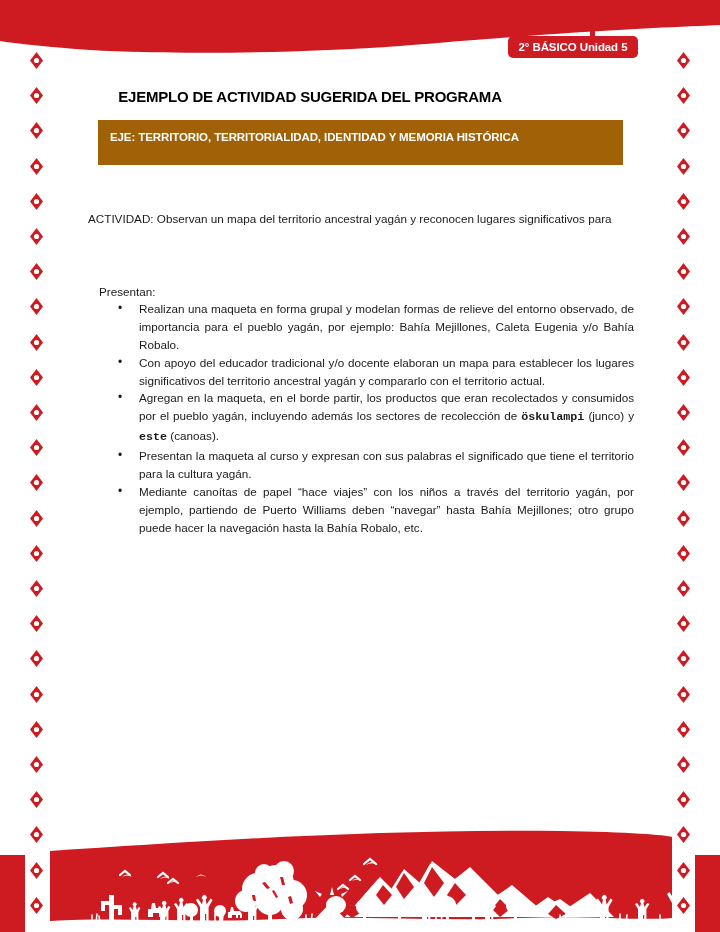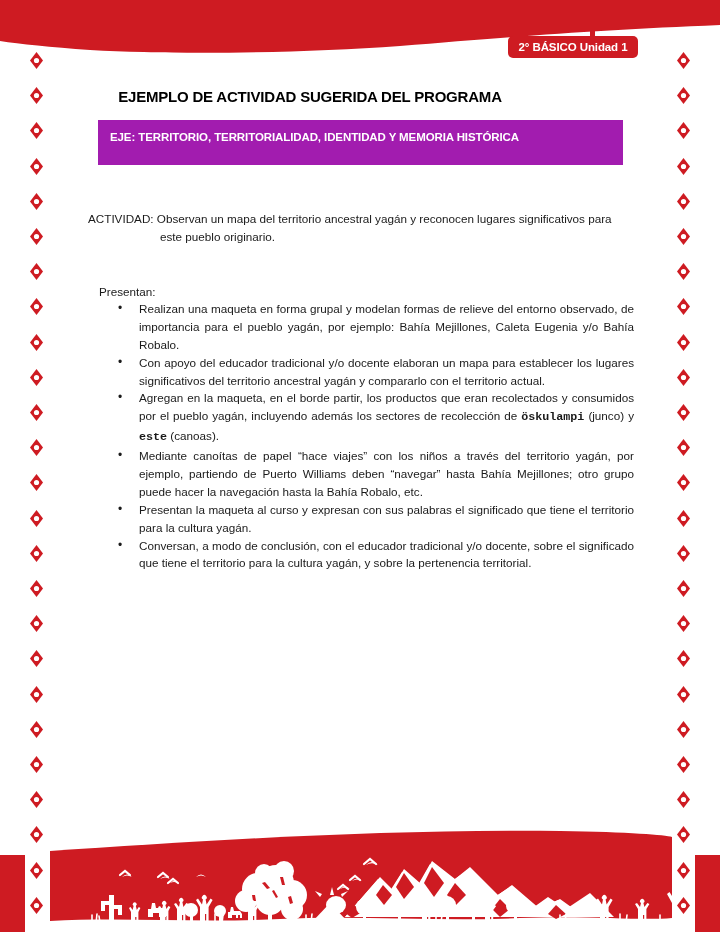--- a/index.html
+++ b/index.html
@@ -90,21 +90,21 @@
     font-weight: bold;
     color: #000000;
     letter-spacing: -0.2px;
   }
   .eje-bar {
     position: absolute;
     top: 120px;
     left: 98px;
     width: 525px;
     height: 45px;
-    background: #a21caf;
+    background: #a16207;
   }
   .eje-text {
     position: absolute;
     top: 11px;
     left: 12px;
     color: #ffffff;
     font-size: 11.5px;
     font-weight: bold;
     letter-spacing: -0.1px;
     white-space: nowrap;
@@ -176,21 +176,21 @@
 </head>
 <body>
 
 <div class="top-banner">
   <svg width="720" height="60" viewBox="0 0 720 60" xmlns="http://www.w3.org/2000/svg">
     <path d="M0,0 L720,0 L720,25 C600,30 520,36 400,46 C300,53 180,55 90,50 C50,47 20,44 0,41 Z" fill="#CE1B22"></path>
   </svg>
 </div>
 
 <div class="badge-stem"></div>
-<div class="unit-badge">2° BÁSICO Unidad 1</div>
+<div class="unit-badge">2° BÁSICO Unidad 5</div>
 
 <div class="rail left">
     <div class="diamond" style="top: 52px;">
       <svg width="13" height="17" viewBox="0 0 13 17" xmlns="http://www.w3.org/2000/svg">
         <path d="M6.5 0 L13 8.5 L6.5 17 L0 8.5 Z" fill="#CE1B22"></path>
         <circle cx="6.5" cy="8.5" r="2.6" fill="#ffffff"></circle>
       </svg>
     </div>
     <div class="diamond" style="top: 87.2px;">
       <svg width="13" height="17" viewBox="0 0 13 17" xmlns="http://www.w3.org/2000/svg">
@@ -495,32 +495,30 @@
   <div class="doc-title">EJEMPLO DE ACTIVIDAD SUGERIDA DEL PROGRAMA</div>
 
   <div class="eje-bar">
     <div class="eje-text">EJE: TERRITORIO, TERRITORIALIDAD, IDENTIDAD Y MEMORIA HISTÓRICA</div>
   </div>
 
   <div class="activity-block">
     <div class="activity-line1">
       <span class="activity-label">ACTIVIDAD:</span><span> Observan un mapa del territorio ancestral yagán y reconocen lugares significativos para</span>
     </div>
-    <div class="activity-line2">este pueblo originario.</div>
   </div>
 
   <div class="examples-label">Presentan:</div>
 
   <ul class="bullets" id="bullet-list">
       <li><span>Realizan una maqueta en forma grupal y modelan formas de relieve del entorno observado, de importancia para el pueblo yagán, por ejemplo: Bahía Mejillones, Caleta Eugenia y/o Bahía Robalo.</span></li>
       <li><span>Con apoyo del educador tradicional y/o docente elaboran un mapa para establecer los lugares significativos del territorio ancestral yagán y compararlo con el territorio actual.</span></li>
       <li><span>Agregan en la maqueta, en el borde partir, los productos que eran recolectados y consumidos por el pueblo yagán, incluyendo además los sectores de recolección de </span><b>öskulampi</b><span> (junco) y </span><b>este</b><span> (canoas).</span></li>
+      <li><span>Presentan la maqueta al curso y expresan con sus palabras el significado que tiene el territorio para la cultura yagán.</span></li>
       <li><span>Mediante canoítas de papel “hace viajes” con los niños a través del territorio yagán, por ejemplo, partiendo de Puerto Williams deben “navegar” hasta Bahía Mejillones; otro grupo puede hacer la navegación hasta la Bahía Robalo, etc.</span></li>
-      <li><span>Presentan la maqueta al curso y expresan con sus palabras el significado que tiene el territorio para la cultura yagán.</span></li>
-      <li><span>Conversan, a modo de conclusión, con el educador tradicional y/o docente, sobre el significado que tiene el territorio para la cultura yagán, y sobre la pertenencia territorial.</span></li>
     </ul>
 
 </div>
 
 <div class="footer-band">
   <svg width="720" height="115" viewBox="0 0 720 115" xmlns="http://www.w3.org/2000/svg">
     <defs>
       <clipPath id="bandclip">
         <path d="M50,34 C200,24 380,12 560,14 C630,15 665,18 672,20 L672,115 L50,115 Z"></path>
       </clipPath>

